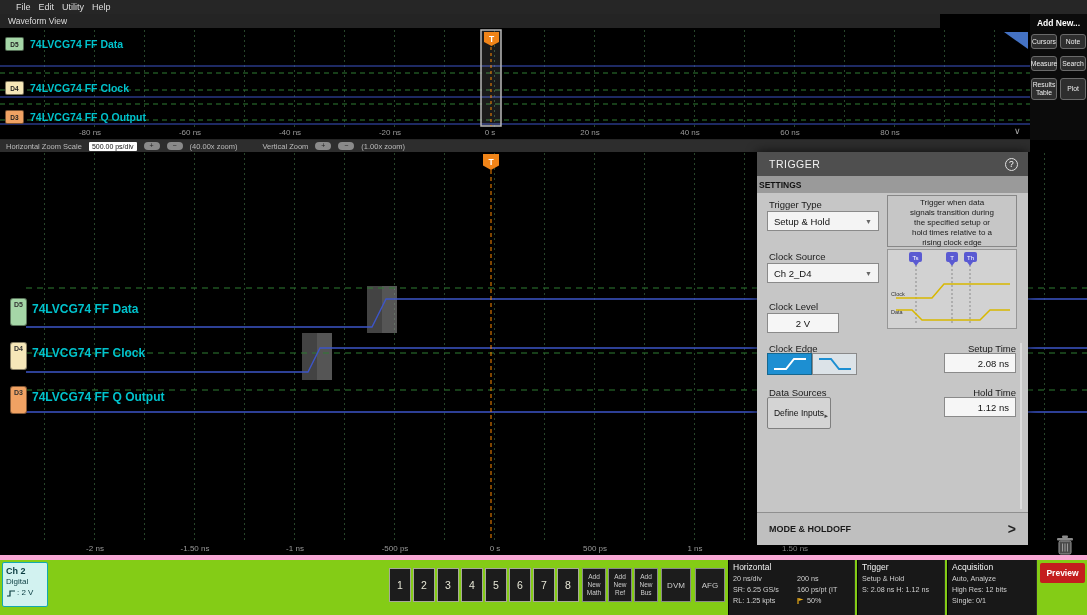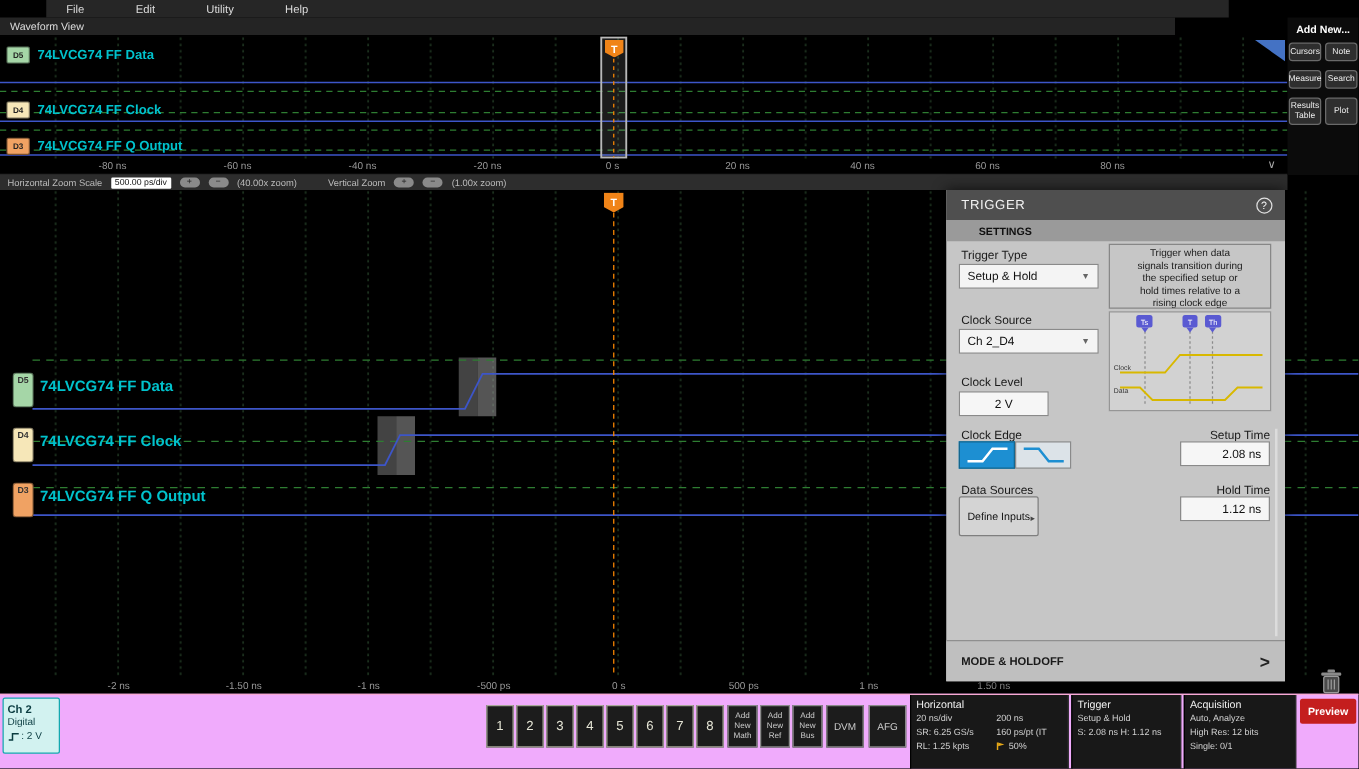--- a/index.html
+++ b/index.html
@@ -2,22 +2,22 @@
 <html><head>
 <meta charset="utf-8">
 <style>
   * { margin:0; padding:0; box-sizing:border-box; }
   body { background:#000; }
   .app { position:relative; width:1087px; height:615px; background:#000; overflow:hidden;
          font-family:"Liberation Sans", sans-serif; }
   .abs { position:absolute; }
 
   
-  .menubar { position:absolute; left:0; top:0; width:946px; height:14px; background:#262626;
-             display:flex; align-items:center; gap:41px; padding-left:16px; font-size:9px; color:#ddd;margin-left:37px; }
+  .menubar { position:absolute; left:0; top:0; width:1087px; height:14px; background:#262626;
+             display:flex; align-items:center; gap:8px; padding-left:16px; font-size:9px; color:#ddd; }
   .menubar span { cursor:default; }
 
   .wv-header { position:absolute; left:0; top:14px; width:940px; height:15px; background:#242424;
                color:#ddd; font-size:8.5px; display:flex; align-items:center; padding-left:8px;
                border-bottom:1px solid #000; }
 
   
   .overview { position:absolute; left:0; top:29px; width:1030px; height:111px; background:#000;
               border-bottom:1px solid #262626; }
   .ov-badge { position:absolute; left:5px; width:19px; height:14px; border-radius:2px; font-size:6.5px;
@@ -54,21 +54,21 @@
   .ch-label { position:absolute; left:32px; color:#00c2cc; font-weight:bold; font-size:12px; }
 
   
   .dialog { position:absolute; left:757px; top:152px; width:271px; height:393px; background:#c6c6c6;
             z-index:20; box-shadow:0 0 10px rgba(0,0,0,.7); }
   .tp-header { height:24px; background:#4f4f4f; color:#f2f2f2; font-size:10.5px; letter-spacing:.5px;
                display:flex; align-items:center; padding:0 10px 0 12px; }
   .help { margin-left:auto; width:13px; height:13px; border:1px solid #e0e0e0; border-radius:50%;
           color:#fff; font-size:8.5px; display:flex; align-items:center; justify-content:center; }
   .tp-settings { height:17px; background:#9a9a9a; color:#111; font-size:8.5px; font-weight:bold;
-                 display:flex; align-items:center; padding-left:26px; }
+                 display:flex; align-items:center; padding-left:2px; }
   .tp-body { position:relative; height:322px; }
   .tp-label { position:absolute; font-size:9.5px; color:#1a1a1a; }
   .dropdown { position:absolute; width:112px; height:20px; background:#f4f4f4; border:1px solid #8a8a8a;
               display:flex; align-items:center; padding:0 6px; font-size:9.5px; color:#111; }
   .dropdown .caret { margin-left:auto; color:#666; font-size:7px; }
   .valbox { position:absolute; height:20px; background:#f6f6f6; border:1px solid #8a8a8a;
             display:flex; align-items:center; justify-content:center; font-size:9.5px; color:#111; }
   .valbox.right { justify-content:flex-end; padding-right:6px; }
   .descbox { position:absolute; left:130px; top:2px; width:130px; height:52px; border:1px solid #878787;
              font-size:8px; color:#1a1a1a; text-align:center; padding:2px 19px; line-height:1.25; }
@@ -81,22 +81,22 @@
                 border:1px solid #7f7f7f; border-radius:2px; font-size:8.5px; color:#111; text-align:center;
                 display:flex; align-items:center; justify-content:center; line-height:1.2; }
   .define-btn .mini-arrow { position:absolute; right:2px; bottom:8px; font-size:7px; color:#444; }
   .tp-footer { position:absolute; bottom:0; left:0; width:100%; height:30px; background:#bfbfbf;
                border-top:1px solid #8f8f8f; display:flex; align-items:center; justify-content:space-between;
                padding:16px 12px; font-size:9px; font-weight:bold; color:#1a1a1a; }
   .tp-footer .expand { font-size:14px; color:#222; }
   .scrollhint { position:absolute; right:6px; top:150px; bottom:6px; width:2px; background:#dcdcdc; }
 
   
-  .bottombar { position:absolute; left:0; top:555px; width:1087px; height:60px; background:#f0abfc;
-               border-top:1px solid #f9a8d4; z-index:25; }
+  .bottombar { position:absolute; left:0; top:555px; width:1087px; height:60px; background:#84cc16;
+               border-top:5px solid #f9a8d4; z-index:25; }
   .chbadge { position:absolute; left:2px; top:2px; width:46px; height:45px; background:#d2f2f0;
              border:1px solid #14a8b0; border-radius:2px; padding:2px 3px; color:#0a3c40; font-size:8px;
              line-height:1.35; }
   .chbadge .name { font-size:9px; font-weight:bold; }
   .dbtn-row { position:absolute; left:389px; top:8px; display:flex; gap:2px; }
   .dbtn { width:22px; height:34px; background:#1c1c1c; border:1px solid #a8a89a; color:#e6e6d6;
           font-size:10.5px; display:flex; align-items:center; justify-content:center; }
   .abtn-row { position:absolute; left:582px; top:8px; display:flex; gap:2px; }
   .abtn { width:24px; height:34px; background:#1c1c1c; border:1px solid #8a8a8a; color:#ccc; font-size:6.5px;
           display:flex; align-items:center; justify-content:center; text-align:center; line-height:1.2; }

